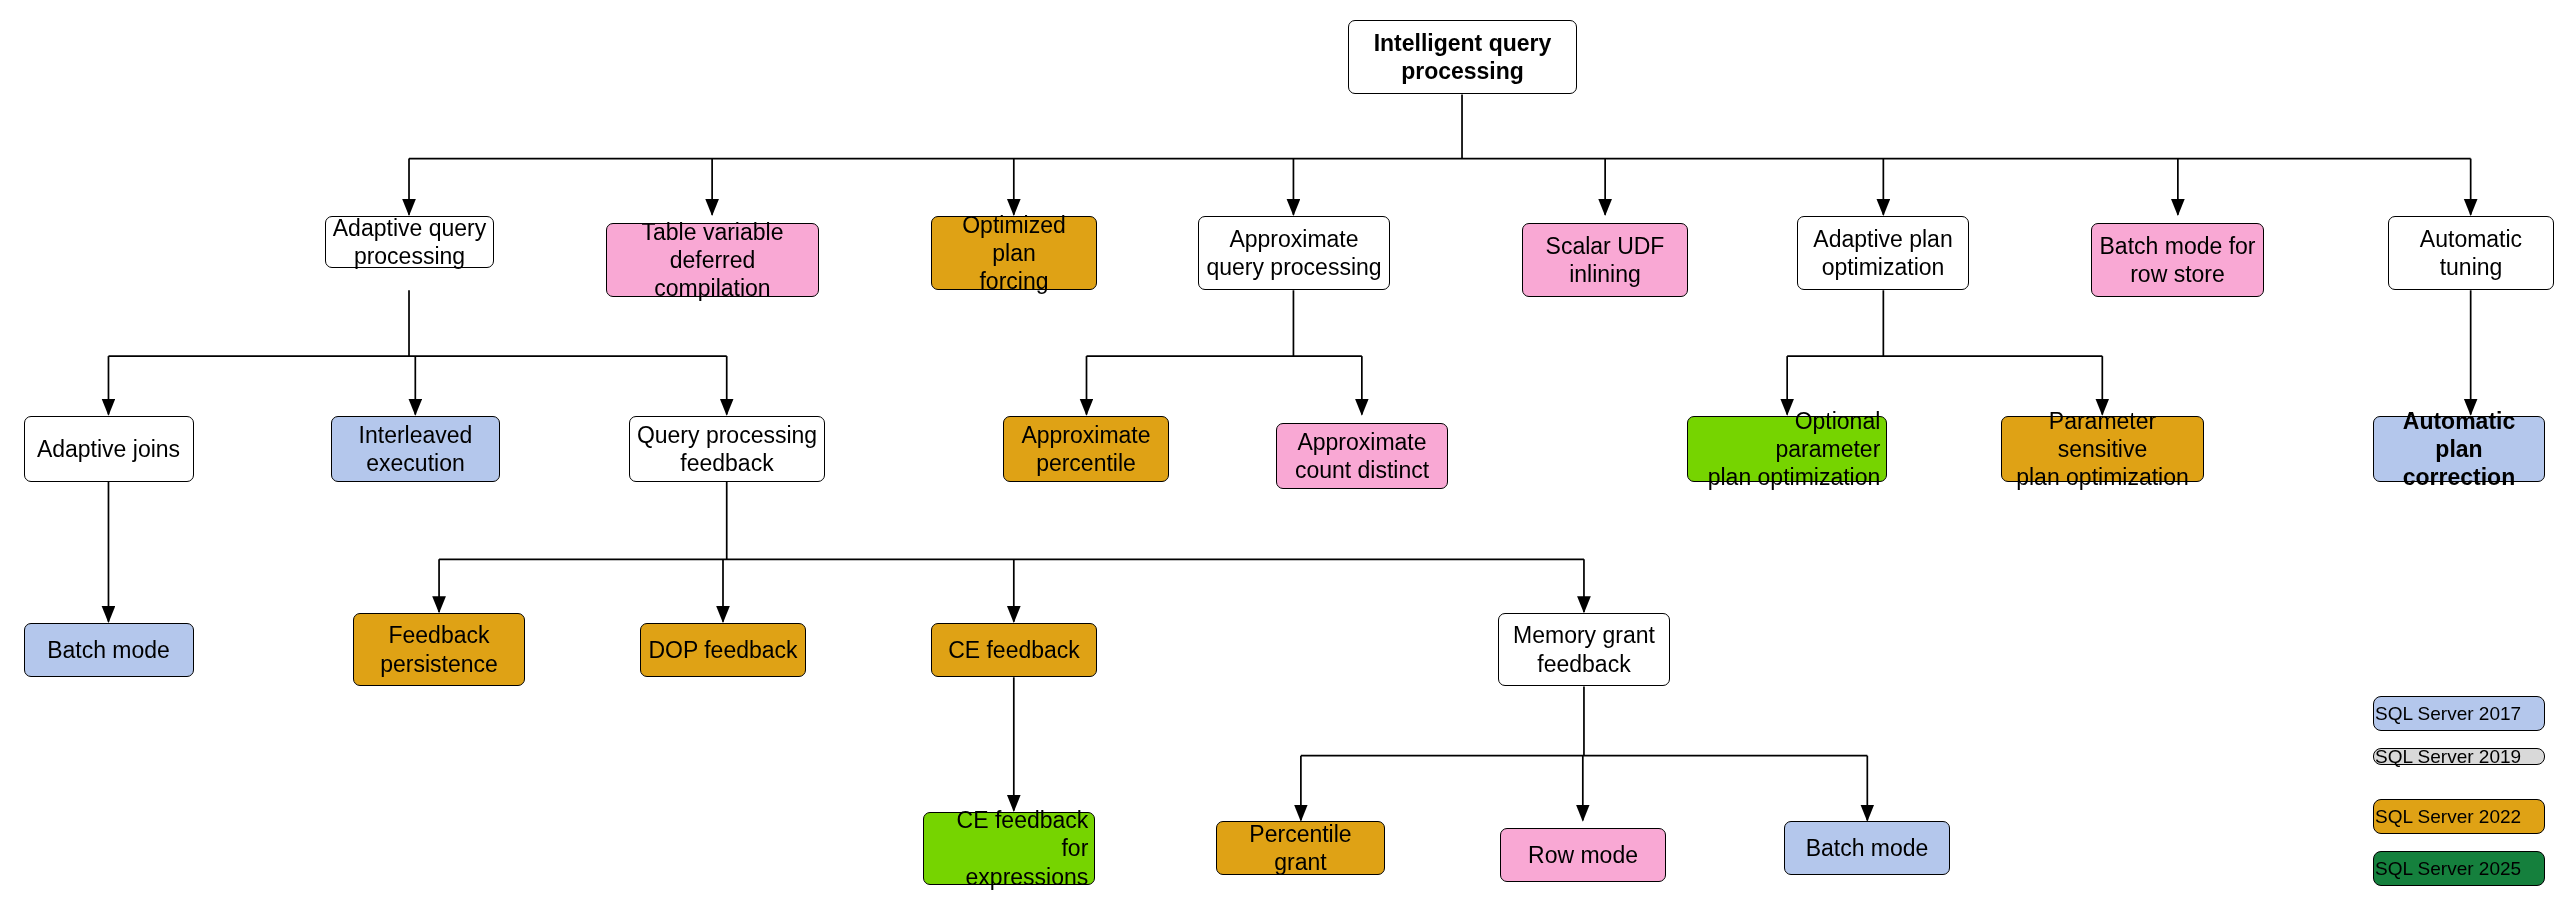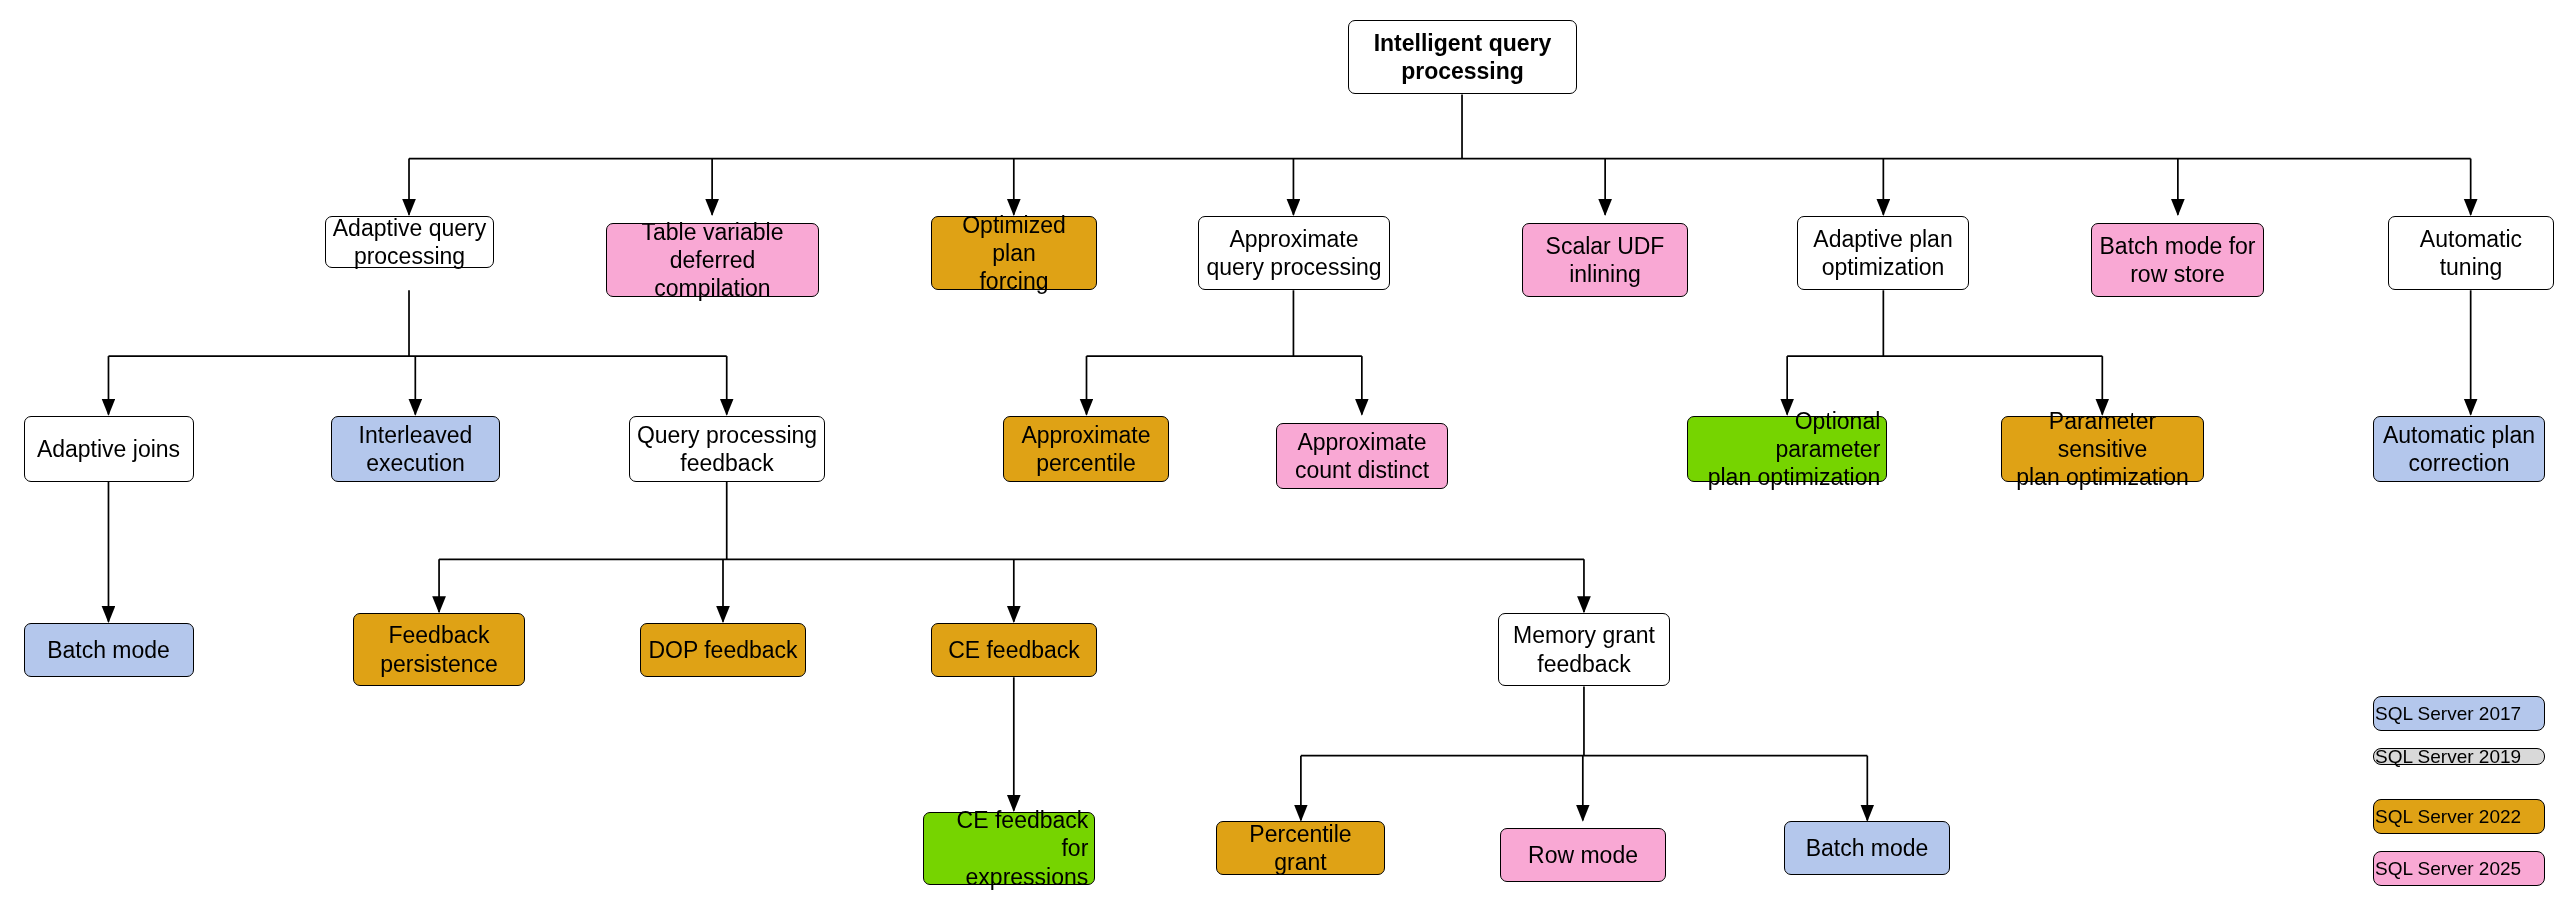--- a/index.html
+++ b/index.html
@@ -171,21 +171,21 @@
 count distinct</span>
       </div>
       <div class="node c-green" style="left: 1687px; top: 416px; width: 200px; height: 66px;">
         <span class="lbl">Optional parameter
 plan optimization</span>
       </div>
       <div class="node c-orange" style="left: 2001px; top: 416px; width: 203px; height: 66px;">
         <span class="lbl">Parameter sensitive
 plan optimization</span>
       </div>
-      <div class="node c-blue" style="left: 2373px; top: 416px; width: 172px; height: 66px;">
+      <div class="node c-blue" style="left: 2373px; top: 416px; width: 172px; height: 66px; font-weight: bold;">
         <span class="lbl">Automatic plan
 correction</span>
       </div>
       <div class="node c-blue" style="left: 23.5px; top: 623px; width: 170px; height: 54px;">
         <span class="lbl">Batch mode</span>
       </div>
       <div class="node c-orange" style="left: 353px; top: 613px; width: 172px; height: 73px;">
         <span class="lbl">Feedback
 persistence</span>
       </div>
@@ -217,18 +217,18 @@
   <div class="legend" id="legend-layer">
       <div class="legend-item" style="left: 2373px; top: 696px; width: 172px; height: 35px; background: rgb(180, 199, 236);">
         <span>SQL Server 2017</span>
       </div>
       <div class="legend-item" style="left: 2373px; top: 748px; width: 172px; height: 17px; background: rgb(217, 217, 217);">
         <span>SQL Server 2019</span>
       </div>
       <div class="legend-item" style="left: 2373px; top: 799px; width: 172px; height: 35px; background: rgb(223, 162, 21);">
         <span>SQL Server 2022</span>
       </div>
-      <div class="legend-item" style="left: 2373px; top: 851px; width: 172px; height: 35px; background: #f9a8d4;">
+      <div class="legend-item" style="left: 2373px; top: 851px; width: 172px; height: 35px; background: #15803d;">
         <span>SQL Server 2025</span>
       </div>
     </div>
 </div>
 
 
 </body></html>

